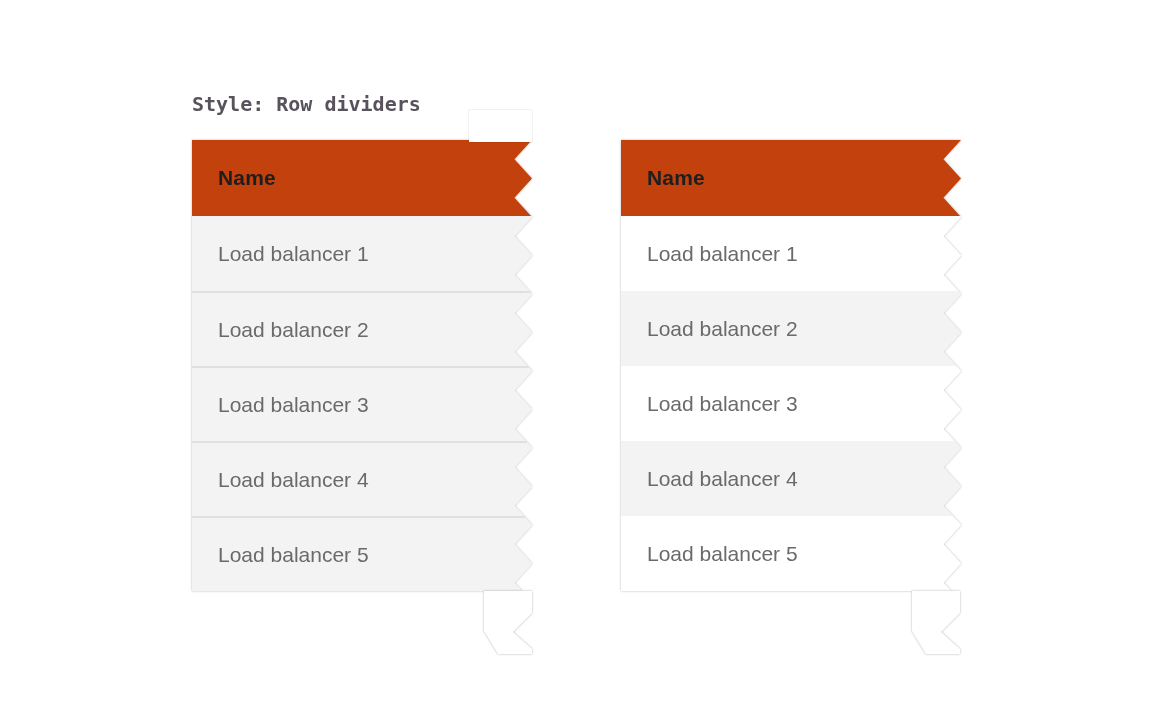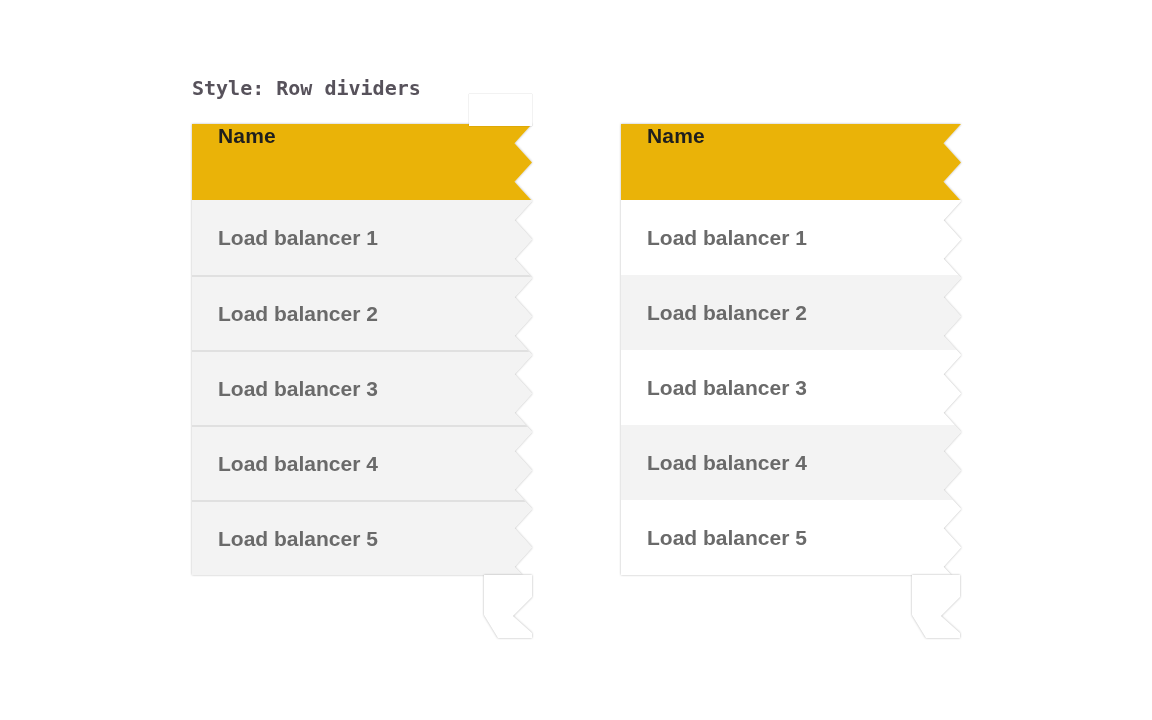--- a/index.html
+++ b/index.html
@@ -1,42 +1,42 @@
 <!DOCTYPE html>
 <html><head>
 <meta charset="utf-8">
 <style>
   html,body{margin:0;padding:0;background:#ffffff;}
   .stage{
     position:relative;width:1152px;height:720px;background:#ffffff;overflow:hidden;
     font-family:"Liberation Sans",sans-serif;
   }
-  .panel{position:absolute;top:76px;width:340px;height:580px;}
+  .panel{position:absolute;top:92px;width:340px;height:580px;}
   .panel-title{
     position:absolute;top:0;left:0;height:24px;line-height:24px;
     font-family:"DejaVu Sans Mono",monospace;font-weight:700;font-size:20px;
     color:#57525b;white-space:nowrap;
   }
   
   .table-shadow{position:absolute;top:48px;left:0;filter:drop-shadow(0 0 1px rgba(0,0,0,0.28));}
   .table{
     width:340px;height:451px;background:#ffffff;
     clip-path:polygon(0 0,340px 0,322.5px 19.25px,340px 38.5px,322.5px 57.75px,340px 77px,
       322.5px 96.25px,340px 115.5px,322.5px 134.75px,340px 154px,322.5px 173.25px,340px 192.5px,
       322.5px 211.75px,340px 231px,322.5px 250.25px,340px 269.5px,322.5px 288.75px,340px 308px,
       322.5px 327.25px,340px 346.5px,322.5px 365.75px,340px 385px,322.5px 404.25px,340px 423.5px,
       322.5px 442.75px,330px 451px,0 451px);
   }
   .thead{
-    height:76px;background:#eab308;display:flex;padding-left:26px;
+    height:76px;background:#c2410c;display:flex;align-items:center;padding-left:26px;
     box-sizing:border-box;font-weight:700;font-size:21px;color:#1e1e1e;letter-spacing:0.2px;
   }
   .trow{
     height:75px;display:flex;align-items:center;padding-left:26px;box-sizing:border-box;
-    font-size:21px;color:#6a6a6a;font-weight:bold;
+    font-size:21px;color:#6a6a6a;
   }
   .style-dividers .trow{background:#f3f3f3;}
   .style-dividers .trow + .trow{border-top:2px solid #e0e0e0;}
   .style-zebra .trow{background:#ffffff;}
   .style-zebra .trow:nth-child(odd){background:#f3f3f3;} 
   
   .piece-top{
     position:absolute;top:18px;left:277px;width:63px;height:32px;background:#ffffff;
     box-shadow:0 0 1px rgba(0,0,0,0.3);
   }

